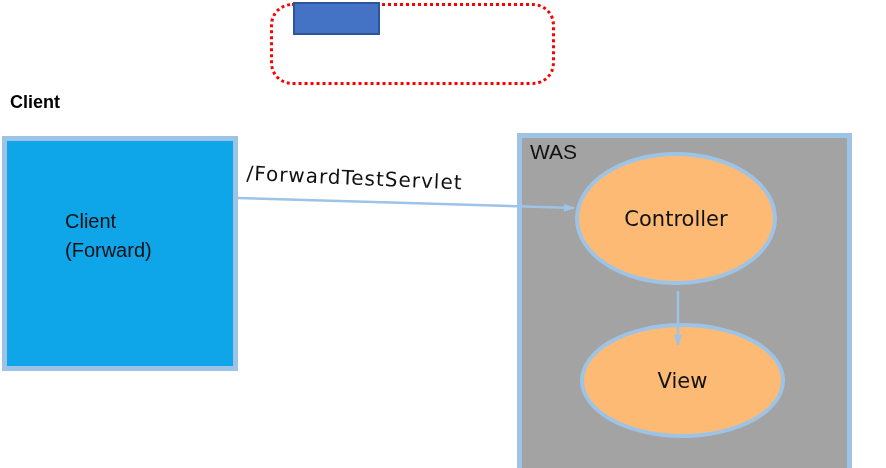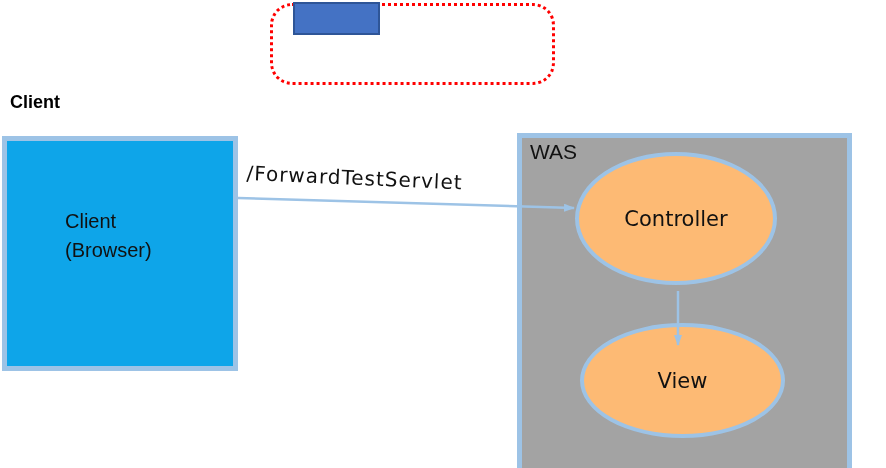--- a/index.html
+++ b/index.html
@@ -129,21 +129,21 @@
 <div class="canvas">
 
   <div class="legend"></div>
   <div class="swatch"></div>
 
   <div class="title">Client</div>
 
   <div class="client-box">
     <div class="client-label">
       <div>Client</div>
-      <div>(Browser)</div>
+      <div>(Forward)</div>
     </div>
   </div>
 
   <div class="arrow-label">/ForwardTestServlet</div>
 
   <svg class="arrows" viewBox="0 0 886 468" xmlns="http://www.w3.org/2000/svg">
     <defs>
       <marker id="ah" markerWidth="12" markerHeight="10" refX="10" refY="4" orient="auto" markerUnits="userSpaceOnUse">
         <path d="M0,0 L11,4 L0,8 Z" style="fill: var(--node-border);"></path>
       </marker>

